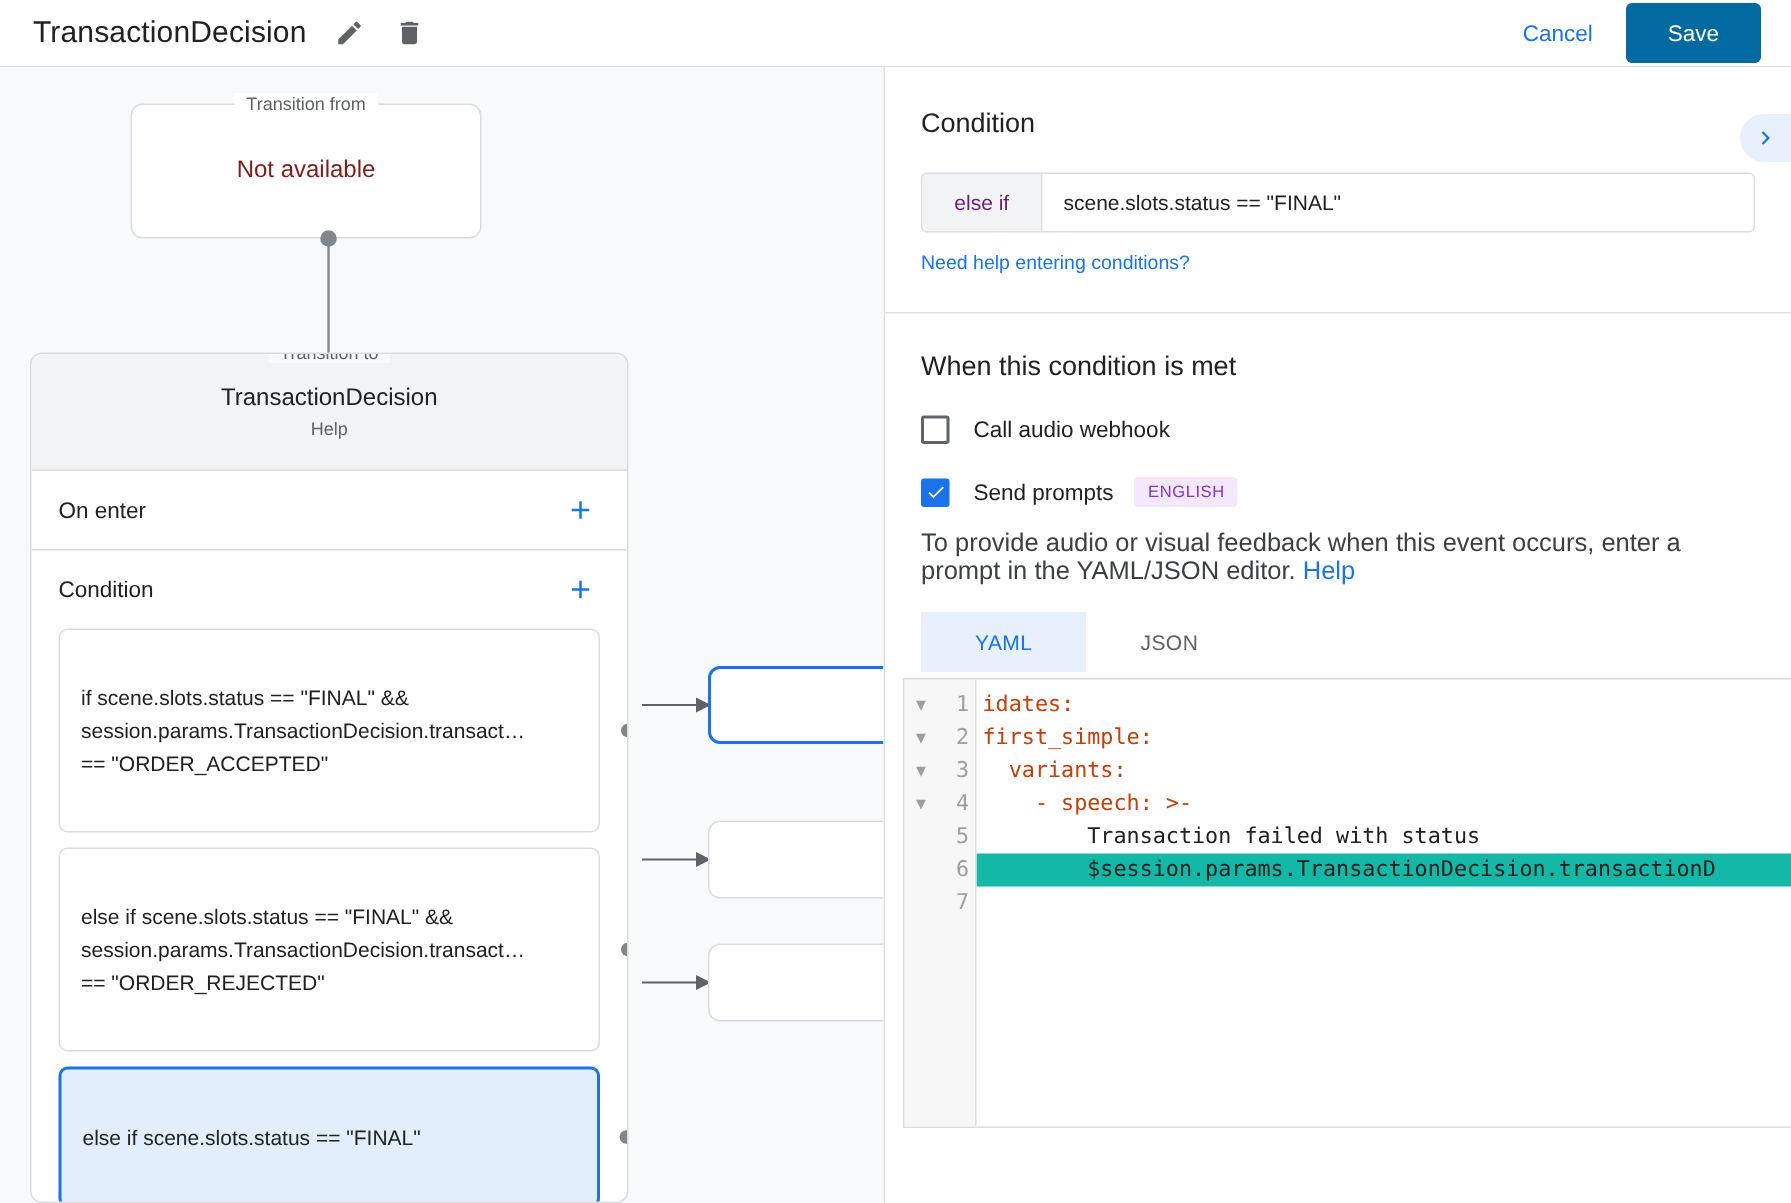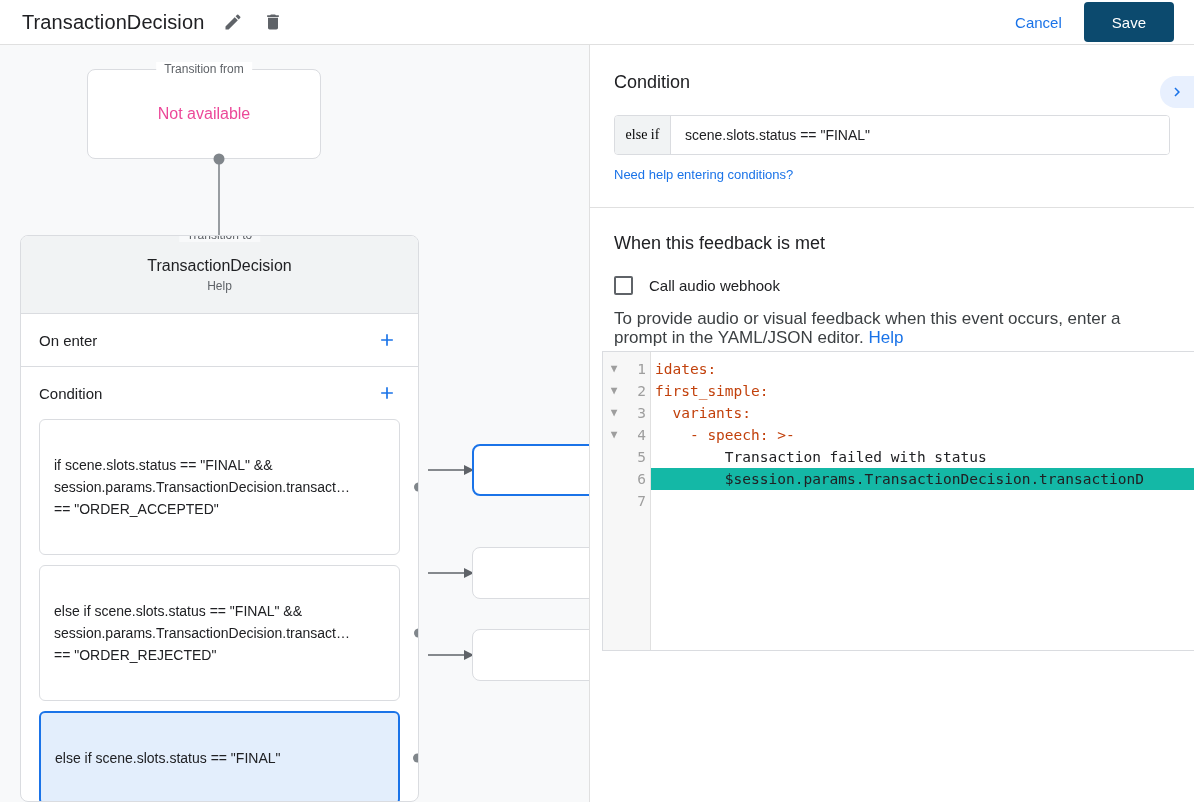--- a/index.html
+++ b/index.html
@@ -34,21 +34,21 @@
   #edit-icon { margin-left: 14px; }
   #delete-icon { margin-left: 10px; }
   #topbar .spacer { flex: 1; }
   #cancel-btn {
     color: #1a73e8; font-size: 15px; font-weight: 500;
     padding: 8px 10px; cursor: pointer; background: none; border: none;
     font-family: inherit;
   }
   #save-btn {
     margin-left: 12px; margin-right: 20px;
-    background: #0c4a6e; color: #ffffff;
+    background: #0369a1; color: #ffffff;
     border: none; border-radius: 4px;
     height: 40px; padding: 0 28px;
     font-size: 15px; font-weight: 500;
     cursor: pointer; font-family: inherit;
   }
 
   
   #canvas {
     position: absolute; left: 0; top: 45px;
     width: 589px; height: 757px;
@@ -71,21 +71,21 @@
     white-space: nowrap;
   }
 
   #transition-from {
     left: 87px; top: 24px; width: 234px; height: 90px;
   }
   #transition-from .legend { background: #ffffff; }
   #transition-from .body {
     height: 100%;
     display: flex; align-items: center; justify-content: center;
-    font-size: 16px; color: #ec4899;
+    font-size: 16px; color: #7f1d1d;
   }
 
   #arrow {
     position: absolute; left: 212px; top: 108px;
     width: 14px; height: 115px;
   }
 
   #scene-card {
     position: absolute; left: 20px; top: 190px;
     width: 399px; height: 567px;
@@ -188,25 +188,25 @@
   }
   #cond-input-row {
     margin: 22px 24px 0 24px;
     display: flex;
     border: 1px solid #dadce0;
     border-radius: 4px;
     height: 40px;
     overflow: hidden;
   }
   #cond-prefix {
-    width: 56px;
+    width: 80px;
     background: #f1f3f4;
     border-right: 1px solid #dadce0;
     display: flex; align-items: center; justify-content: center;
-    font-size: 14px; color: #000000; font-family: Liberation Serif, serif;
+    font-size: 14px; color: #701a75;
   }
   #cond-value {
     flex: 1;
     border: none; outline: none;
     padding: 0 14px;
     font-size: 14px; color: #202124;
     font-family: inherit;
     background: #ffffff;
   }
   #cond-help {
@@ -427,32 +427,45 @@
 
   <div id="cond-input-row">
     <div id="cond-prefix">else if</div>
     <input id="cond-value" type="text" value="scene.slots.status == &quot;FINAL&quot;" style="">
   </div>
 
   <a id="cond-help">Need help entering conditions?</a>
 
   <div id="panel-divider"></div>
 
-  <h3>When this feedback is met</h3>
+  <h3>When this condition is met</h3>
 
   <div class="check-row">
     <div class="checkbox"></div>
     <span class="ctext">Call audio webhook</span>
   </div>
 
+  <div class="check-row">
+    <div class="checkbox checked">
+      <svg width="14" height="14" viewBox="0 0 24 24" fill="#ffffff">
+          <path d="M9 16.17L4.83 12l-1.42 1.41L9 19 21 7l-1.41-1.41z"></path>
+        </svg>
+    </div>
+    <span class="ctext">Send prompts</span>
+    <span class="badge">ENGLISH</span>
+  </div>
 
   <div id="prompt-desc">
     <span>To provide audio or visual feedback when this event occurs, enter a prompt in the YAML/JSON editor. </span><a>Help</a>
   </div>
 
+  <div id="tabs">
+    <div class="tab active">YAML</div>
+    <div class="tab">JSON</div>
+  </div>
 
   <div id="editor">
     <div id="fold-gutter">
         <div class="fold-arrow">▼</div>
         <div class="fold-arrow">▼</div>
         <div class="fold-arrow">▼</div>
         <div class="fold-arrow">▼</div>
         <div class="fold-blank"></div>
         <div class="fold-blank"></div>
         <div class="fold-blank"></div>

